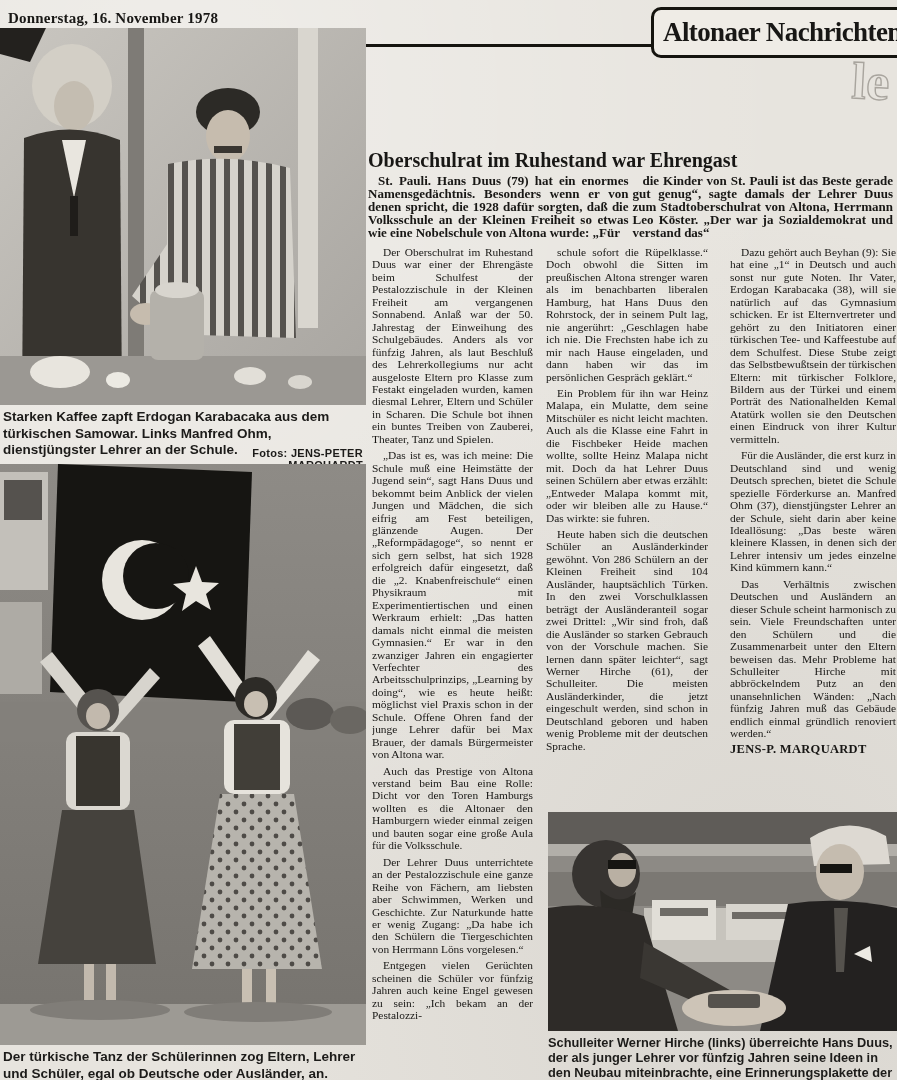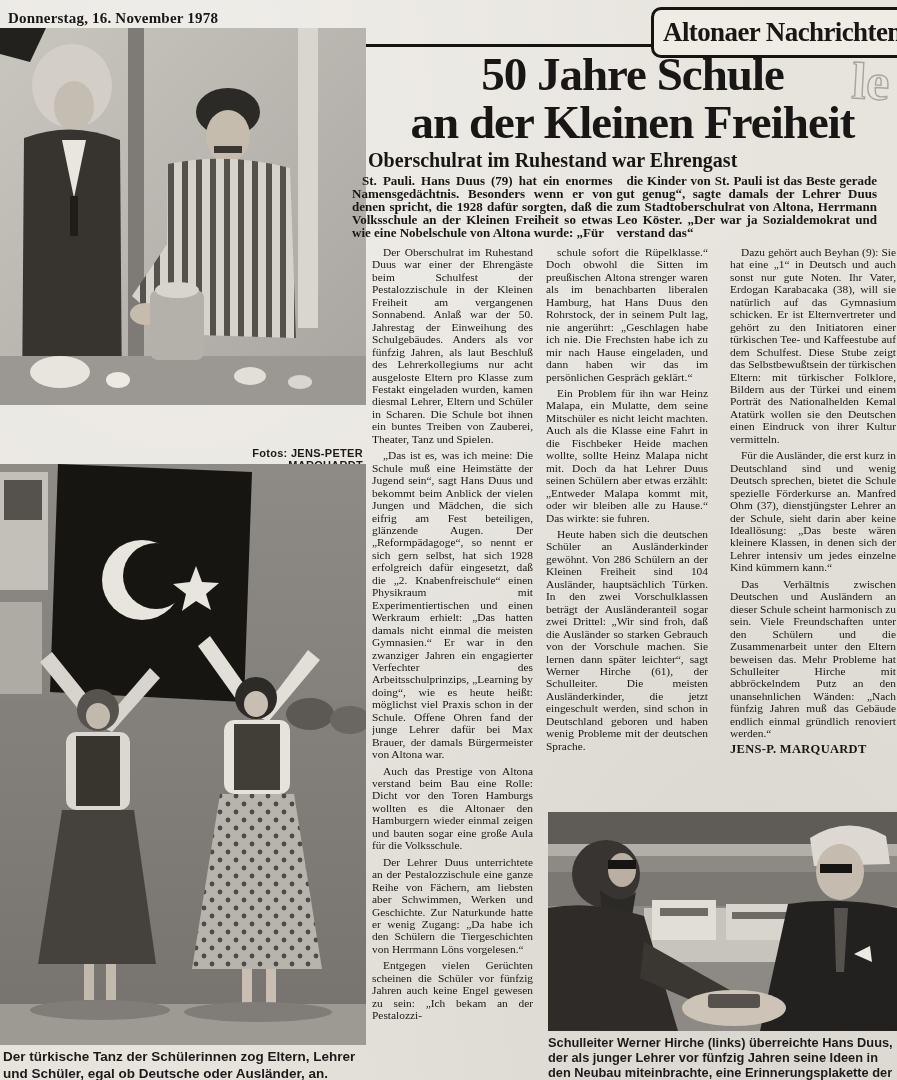--- a/index.html
+++ b/index.html
@@ -57,21 +57,21 @@
     position:absolute; left:368px; top:50px; width:529px;
     text-align:center; font-weight:bold; line-height:48px; letter-spacing:-1px;
   }
   .headline .l1 { font-size:47px; display:block; }
   .headline .l2 { font-size:47px; display:block; }
   .subhead {
     position:absolute; left:368px; top:149px; width:529px;
     text-align:left; font-size:20px; font-weight:bold; letter-spacing:0;
   }
   .intro {
-    position:absolute; left:352px; top:174px; width:525px;
+    position:absolute; left:368px; top:174px; width:525px;
     display:flex; gap:4px;
   }
   .intro > div {
     flex:1; font-size:13px; line-height:13.1px; font-weight:bold;
     text-align:justify; text-indent:10px;
   }
   .bodycol {
     position:absolute; top:238px; overflow:hidden;
     font-size:11.4px; line-height:12.45px; text-align:justify;margin-top:8px;
   }
@@ -132,20 +132,21 @@
         <rect x="0" y="328" width="366" height="49" fill="#9b9893"></rect>
         <rect x="150" y="262" width="54" height="70" rx="8" fill="#b4b1aa"></rect>
         <ellipse cx="177" cy="262" rx="22" ry="8" fill="#d8d5ce"></ellipse>
         <ellipse cx="60" cy="344" rx="30" ry="16" fill="#e8e5de"></ellipse>
         <ellipse cx="118" cy="352" rx="12" ry="8" fill="#eceae3"></ellipse>
         <ellipse cx="250" cy="348" rx="16" ry="9" fill="#e2dfd8"></ellipse>
         <ellipse cx="300" cy="354" rx="12" ry="7" fill="#d9d6cf"></ellipse>
       </g>
     </svg>
   </div>
+  <div id="caption-samovar" class="caption">Starken Kaffee zapft Erdogan Karabacaka aus dem türkischen Samowar. Links Manfred Ohm, dienstjüngster Lehrer an der Schule.</div>
   <div id="credit-samovar" class="caption">Fotos: JENS-PETER MARQUARDT</div>
 
   <div id="photo-dance" class="photo">
     <svg width="366" height="581" viewBox="0 0 366 581">
       <defs>
         <linearGradient id="wall2" x1="0" y1="0" x2="0" y2="1">
           <stop offset="0" stop-color="#8e8b86"></stop>
             <stop offset="1" stop-color="#76736e"></stop>
         </linearGradient>
         <pattern id="dots" width="16" height="16" patternUnits="userSpaceOnUse">
@@ -197,24 +198,20 @@
         <rect x="266" y="505" width="10" height="34" fill="#c8bfb2"></rect>
       </g>
 
       <rect x="0" y="540" width="366" height="41" fill="#9d9a94"></rect>
       <ellipse cx="100" cy="546" rx="70" ry="10" fill="#807d78"></ellipse>
       <ellipse cx="258" cy="548" rx="74" ry="10" fill="#807d78"></ellipse>
     </svg>
   </div>
   <div id="caption-dance" class="caption">Der türkische Tanz der Schülerinnen zog Eltern, Lehrer und Schüler, egal ob Deutsche oder Ausländer, an.</div>
 
-  <div class="headline">
-    <span class="l1">50 Jahre Schule</span>
-    <span class="l2">an der Kleinen Freiheit</span>
-  </div>
   <div class="subhead">Oberschulrat im Ruhestand war Ehrengast</div>
 
   <div class="intro">
     <div>St. Pauli. Hans Duus (79) hat ein enormes Namensgedächtnis. Besonders wenn er von denen spricht, die 1928 dafür sorgten, daß die Volksschule an der Kleinen Freiheit so etwas wie eine Nobelschule von Altona wurde: „Für</div>
     <div>die Kinder von St. Pauli ist das Beste gerade gut genug“, sagte damals der Lehrer Duus zum Stadtoberschulrat von Altona, Herrmann Leo Köster. „Der war ja Sozialdemokrat und verstand das“</div>
   </div>
 
   <div id="col-1" class="bodycol">
     <p>Der Oberschulrat im Ruhestand Duus war einer der Ehrengäste beim Schulfest der Pestalozzischule in der Kleinen Freiheit am vergangenen Sonnabend. Anlaß war der 50. Jahrestag der Einweihung des Schulgebäudes. Anders als vor fünfzig Jahren, als laut Beschluß des Lehrerkollegiums nur acht ausgeloste Eltern pro Klasse zum Festakt eingeladen wurden, kamen diesmal Lehrer, Eltern und Schüler in Scharen. Die Schule bot ihnen ein buntes Treiben von Zauberei, Theater, Tanz und Spielen.</p>
     <p>„Das ist es, was ich meine: Die Schule muß eine Heimstätte der Jugend sein“, sagt Hans Duus und bekommt beim Anblick der vielen Jungen und Mädchen, die sich eifrig am Fest beteiligen, glänzende Augen. Der „Reformpädagoge“, so nennt er sich gern selbst, hat sich 1928 erfolgreich dafür eingesetzt, daß die „2. Knabenfreischule“ einen Physikraum mit Experimentiertischen und einen Werkraum erhielt: „Das hatten damals nicht einmal die meisten Gymnasien.“ Er war in den zwanziger Jahren ein engagierter Verfechter des Arbeitsschulprinzips, „Learning by doing“, wie es heute heißt: möglichst viel Praxis schon in der Schule. Offene Ohren fand der junge Lehrer dafür bei Max Brauer, der damals Bürgermeister von Altona war.</p>

